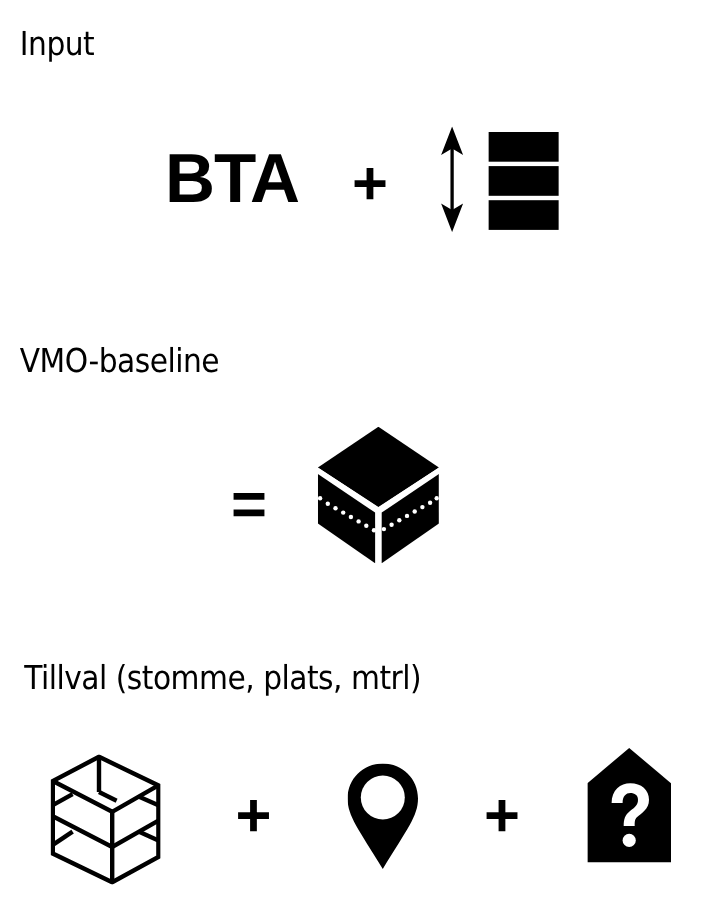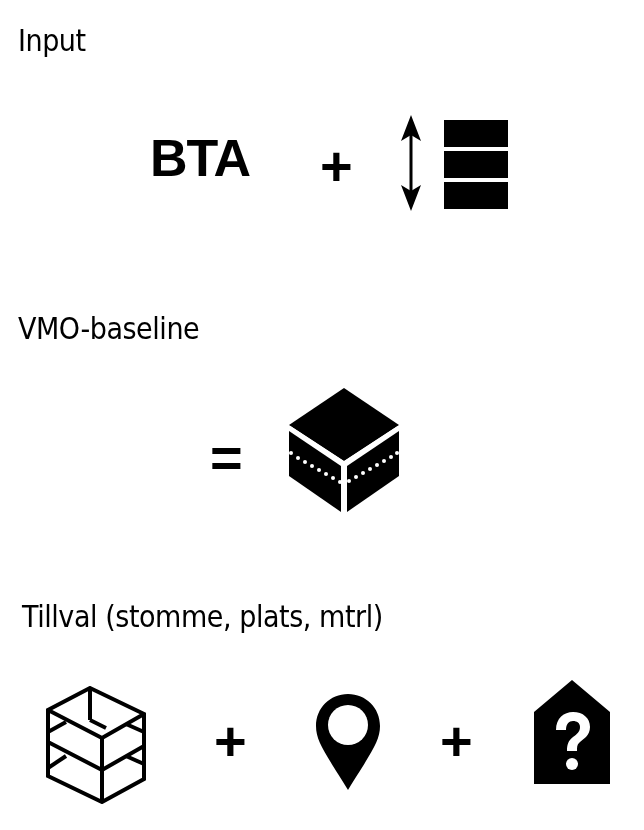--- a/index.html
+++ b/index.html
@@ -10,21 +10,21 @@
                letter-spacing: -0.5px; line-height: 1; white-space: nowrap; transform-origin: left top; }
     .big { font-family: "Liberation Sans", sans-serif; font-weight: bold; line-height: 1; white-space: nowrap; }
     .op  { font-family: "Liberation Sans", sans-serif; font-weight: bold; line-height: 1; }
     svg { display: block; }
   </style>
 </head>
 <body>
 
 <div class="abs heading" style="left:18px; top:26px; transform:scaleX(0.9);">Input</div>
 
-<div class="abs big" style="left:150px; top:132px; font-size:52px; letter-spacing:-1px;">BTA</div>
+<div class="abs big" style="left:150px; top:132px; font-size:63px; letter-spacing:-1px;">BTA</div>
 
 <div class="abs op" style="left:320px; top:138px; font-size:56px;">+</div>
 
 <div class="abs" style="left:400px; top:115px;">
   <svg width="22" height="96" viewBox="0 0 22 96">
     <polygon points="11,0 1,26 11,20 21,26" fill="#000"></polygon>
     <polygon points="11,96 1,70 11,76 21,70" fill="#000"></polygon>
     <rect x="9.5" y="18" width="3" height="60" fill="#000"></rect>
   </svg>
 </div>

